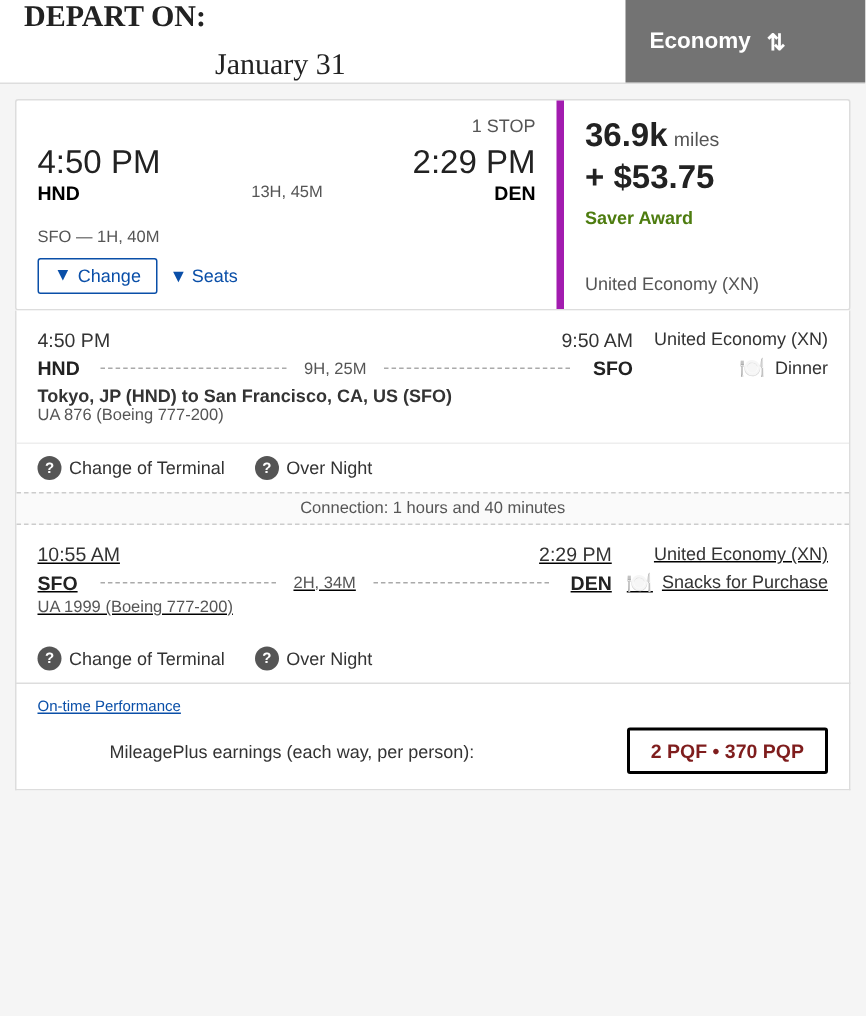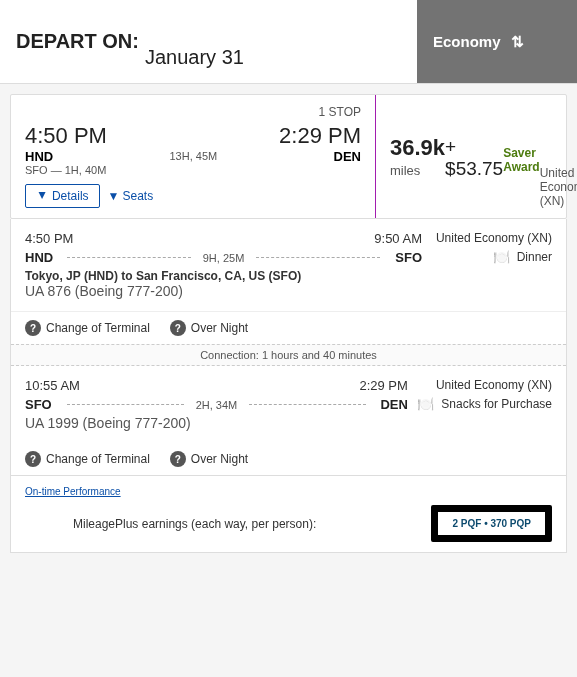--- a/index.html
+++ b/index.html
@@ -12,26 +12,27 @@
 
     
     .header-bar {
       display: flex;
       align-items: stretch;
       background: #fff;
       border-bottom: 1px solid #ddd;
     }
     .header-depart {
       flex: 1;
-      padding: 14px 16px;
+      padding: 0 16px;
       font-size: 20px;
       font-weight: 700;
       color: #222;
       display: flex;
-      align-items: center;
+      align-items: flex-start;
+      font-family: Liberation Serif, serif;
     }
     .header-cabin {
       background: #737373;
       color: #fff;
       padding: 8px 16px;
       display: flex;
       align-items: center;
       gap: 8px;
       min-width: 160px;
       font-size: 15px;
@@ -50,21 +51,21 @@
     .summary-section {
       display: flex;
       background: #fff;
       border: 1px solid #ddd;
       margin: 10px 10px 0 10px;
       border-radius: 2px;
     }
     .flight-summary {
       flex: 1;
       padding: 10px 14px 10px 14px;
-      border-right: 1px solid #a21caf;
+      border-right: 5px solid #a21caf;
     }
     .stop-label {
       text-align: right;
       color: #555;
       font-size: 12px;
       margin-bottom: 4px;
     }
     .times-row {
       display: flex;
       justify-content: space-between;
@@ -86,21 +87,21 @@
     }
     .airports-row-wrapper {
       position: relative;
       display: flex;
       align-items: center;
       width: 100%;
     }
     .via-text {
       font-size: 11px;
       color: #555;
-      margin-top: 0;
+      margin-top: 16px;
     }
     .action-row {
       display: flex;
       align-items: center;
       gap: 8px;
       margin-top: 8px;
     }
     .details-btn {
       border: 1.5px solid #0a4fa8;
       color: #0a4fa8;
@@ -123,33 +124,32 @@
       align-items: center;
       gap: 3px;
     }
     .chevron-up { display: inline-block; transform: rotate(180deg); }
 
     
     .price-panel {
       width: 190px;
       padding: 10px 14px;
       display: flex;
-      flex-direction: row;
-      align-items: center;
+      flex-direction: column;
     }
     .miles-row {
       font-size: 15px;
       font-weight: 700;
       color: #222;
     }
     .miles-row .miles-count { font-size: 22px; }
     .miles-label { font-size: 13px; color: #555; font-weight: 400; }
     .cash-row {
-      font-size: 19px;
-      font-weight: 400;
+      font-size: 22px;
+      font-weight: 700;
       color: #222;
       margin-top: 2px;
     }
     .saver-badge {
       color: #4d7c0f;
       font-size: 12px;
       font-weight: 600;
       margin-top: 7px;
     }
     .cabin-type {
@@ -195,21 +195,21 @@
       color: #555;
       margin: 0 6px;
     }
     .leg-route {
       font-size: 12px;
       color: #333;
       margin-top: 4px;
       font-weight: 600;
     }
     .leg-aircraft {
-      font-size: 14px;
+      font-size: 11px;
       color: #555;
     }
     .leg-meal {
       display: flex;
       align-items: center;
       gap: 6px;
       font-size: 12px;
       color: #333;
     }
     .meal-icon { font-size: 14px; }
@@ -272,23 +272,23 @@
       display: flex;
       align-items: center;
       justify-content: space-between;
     }
     .earnings-label {
       font-size: 12px;
       color: #333;
       margin-left: 48px;
     }
     .earnings-badge {
-      border: 7px solid #000000;
-      color: #0c4a6e;
-      font-size: 10px;
+      border: 2px solid #000000;
+      color: #7f1d1d;
+      font-size: 13px;
       font-weight: 600;
       padding: 6px 14px;
       border-radius: 2px;
     }
     .leg-right { display: flex; flex-direction: column; align-items: flex-end; gap: 4px; }
     .leg-left { flex: 1; }
     .section-row { display: flex; }
   </style>
 </head>
 <body>
@@ -316,21 +316,21 @@
       <div style="flex:1;display:flex;flex-direction:column;align-items:center;margin:0 6px;">
         <span style="font-size:11px;color:#555;">13H, 45M</span>
         <div class="dashed-line"></div>
       </div>
       <span class="airport-code">DEN</span>
     </div>
     <div class="via-text">SFO — 1H, 40M</div>
     <div class="action-row">
       <button class="details-btn">
         <span class="chevron-up">▲</span>
-        <span>Details</span>
+        <span>Change</span>
       </button>
       <button class="seats-btn">
         <span>▼</span>
         <span>Seats</span>
       </button>
     </div>
   </div>
   <div class="price-panel">
     <div class="miles-row">
       <span class="miles-count">36.9k</span>
@@ -380,21 +380,21 @@
     <div class="info-item">
       <span class="question-circle">?</span>
       <span>Over Night</span>
     </div>
   </div>
 
   <div class="connection-bar">
     <span>Connection: 1 hours and 40 minutes</span>
   </div>
 
-  <div class="flight-leg" style="border-bottom:none;">
+  <div class="flight-leg" style="border-bottom:none;text-decoration:underline;">
     <div class="section-row">
       <div class="leg-left">
         <div class="leg-header">
           <span class="leg-times">10:55 AM</span>
           <span style="width:40px;"></span>
           <span class="leg-times">2:29 PM</span>
         </div>
         <div class="leg-airports-row">
           <span class="leg-airport">SFO</span>
           <div class="dashed-line"></div>

